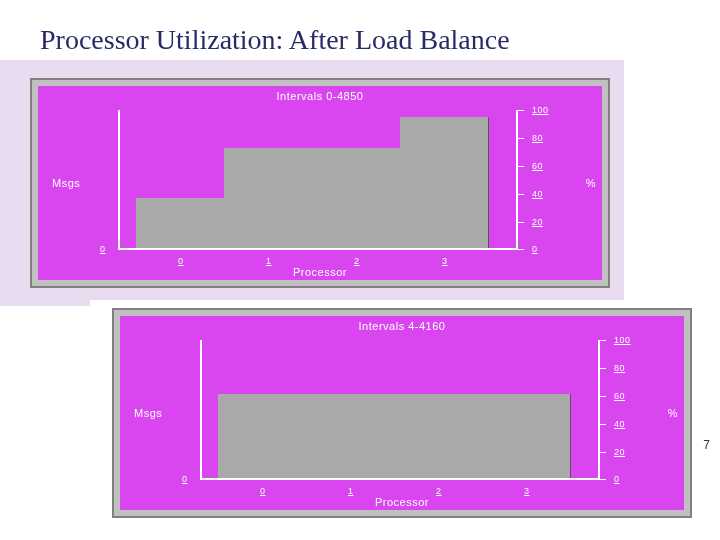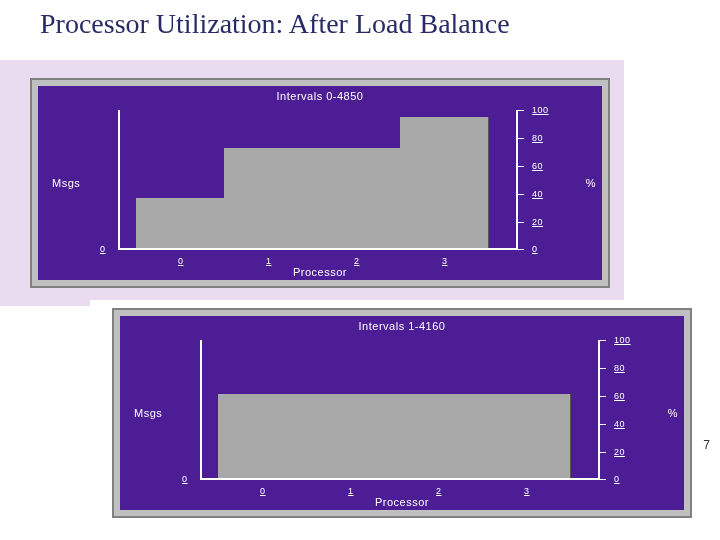--- a/index.html
+++ b/index.html
@@ -12,21 +12,21 @@
     overflow: hidden;
   }
   .slide {
     position: relative;
     width: 720px;
     height: 540px;
   }
   .title {
     position: absolute;
     left: 40px;
-    top: 8px;
+    top: 24px;
     font-size: 28px;
     color: #2a2a66;
     font-family: "Times New Roman", serif;
   }
   .panel-bg-1 {
     position: absolute;
     left: 0px;
     top: 60px;
     width: 624px;
     height: 246px;
@@ -41,21 +41,21 @@
     background: #fff;
   }
   .chart-frame {
     position: absolute;
     background: #c0c0c0;
     border: 2px solid #808080;
     box-sizing: border-box;
   }
   .chart-inner {
     position: absolute;
-    background: #4c1d95;
+    background: #d946ef;
   }
   .plot-area {
     position: absolute;
   }
   .axis-line {
     position: absolute;
     background: #fff;
   }
   .tick {
     position: absolute;
@@ -139,21 +139,21 @@
       <div class="glyph glyph-s" style="left:316px; top:170px;">2</div>
       <div class="glyph glyph-s" style="left:404px; top:170px;">3</div>
     </div>
   </div>
 
   <div class="panel-bg-2"></div>
 
   <div class="chart-frame" style="left:112px; top:308px; width:580px; height:210px;">
     <div class="chart-inner" style="left:6px; top:6px; right:6px; bottom:6px;">
 
-      <div class="glyph" style="left:50%; top:4px; transform:translateX(-50%); font-size:11px;">Intervals 1-4160</div>
+      <div class="glyph" style="left:50%; top:4px; transform:translateX(-50%); font-size:11px;">Intervals 4-4160</div>
 
       <div class="glyph" style="left:14px; top:50%; transform:translateY(-50%); font-size:11px;">Msgs</div>
 
       <div class="glyph" style="right:6px; top:50%; transform:translateY(-50%); font-size:11px;">%</div>
 
       <div class="glyph" style="left:50%; bottom:2px; transform:translateX(-50%); font-size:11px;">Processor</div>
 
       <div class="plot-area" style="left:80px; top:24px; width:400px; height:140px;">
         <div class="axis-line" style="left:0; top:0; width:2px; height:140px;"></div>
         <div class="axis-line" style="right:0; top:0; width:2px; height:140px;"></div>

